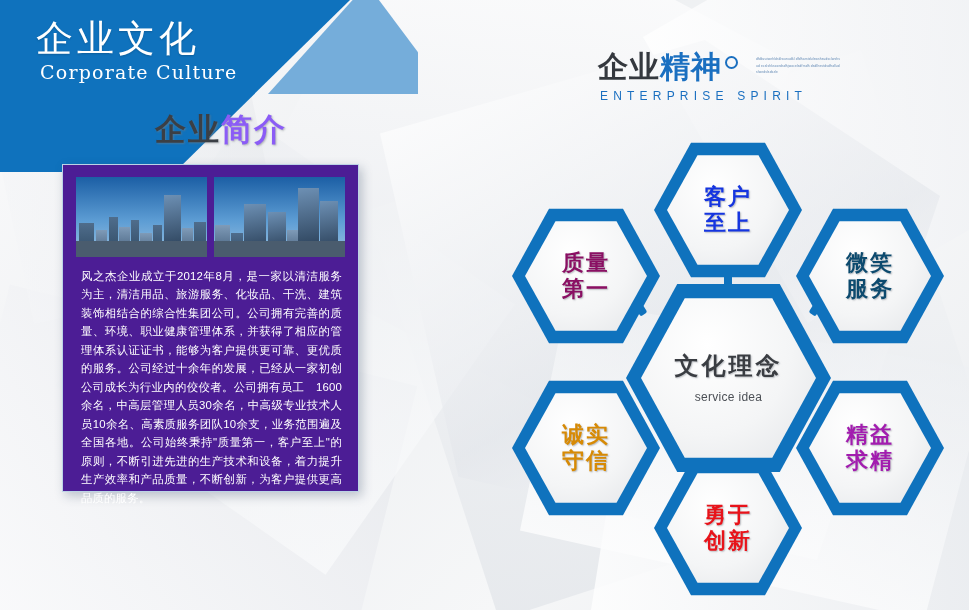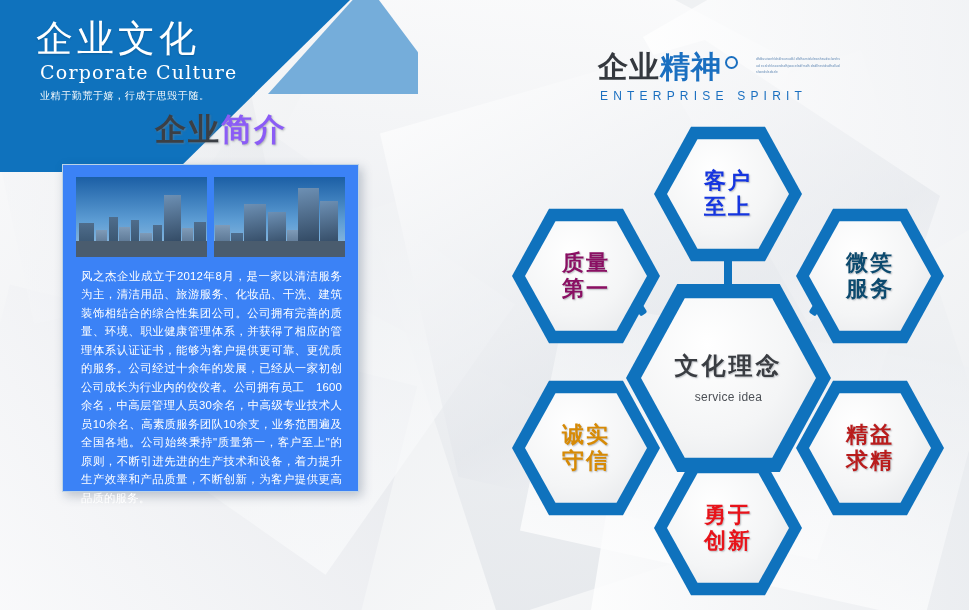--- a/index.html
+++ b/index.html
@@ -58,21 +58,21 @@
 
   
   .intro-title{position:absolute;left:155px;top:114px;z-index:7;
       font-size:31px;font-weight:700;letter-spacing:2px;line-height:1;
       text-shadow:1px 1px 2px rgba(120,125,132,.55);}
   .intro-title .dk{color:#3b3f45;}
   .intro-title .bl{color:#8b5cf6;}
 
   
   .card{position:absolute;left:62px;top:164px;width:295px;height:326px;
-      background:#3b82f6;
+      background:#4c1d95;
       box-shadow:3px 4px 10px rgba(40,60,90,.28);
       border:1px solid #bcd3e6;z-index:5;}
   .card-photos{display:flex;gap:7px;padding:12px 13px 0 13px;}
   .photo{height:80px;flex:1;position:relative;overflow:hidden;background:#2b4a6b;}
   .photo .sky{position:absolute;inset:0;background:linear-gradient(#1b5fa5 0%,#5d9dd4 55%,#9cc3e2 100%);}
   .b{position:absolute;bottom:0;background:linear-gradient(#4f6d8c,#2e4962);}
   .b.glass{background:linear-gradient(170deg,#6d90b4,#22364d);}
   .b.lt{background:linear-gradient(#7f9bb8,#3d5875);}
   .ground{position:absolute;left:0;right:0;bottom:0;height:16px;background:#4a5c6e;}
   .card-text{padding:10px 16px 0 18px;color:#fff;font-size:11.4px;
@@ -109,32 +109,32 @@
 
   .hex-center{left:140px;top:172px;width:205px;height:196px;}
   .hex-center .ring{background:#0f72bd;}
   .hex-center .face{inset:15px;}
   .hex-center .lbl{font-size:0;}
   .ctr-cn{font-size:24px;font-weight:700;color:#3a3d42;letter-spacing:3px;
       text-shadow:1px 1px 1.5px rgba(150,155,162,.6);}
   .ctr-en{font-size:12px;color:#4c5056;letter-spacing:.3px;margin-top:10px;
       font-weight:400;text-shadow:none;}
 
-  .hex-top{left:168px;top:16px;width:148px;height:140px;}
+  .hex-top{left:168px;top:32px;width:148px;height:140px;}
   .hex-tl{left:26px;top:98px;width:148px;height:140px;text-align:right;}
   .hex-tr{left:310px;top:98px;width:148px;height:140px;}
   .hex-bl{left:26px;top:270px;width:148px;height:140px;}
   .hex-br{left:310px;top:270px;width:148px;height:140px;}
   .hex-bot{left:168px;top:350px;width:148px;height:140px;}
 
   .c-blue{color:#1535e0;}
   .c-purple{color:#8a0f63;}
   .c-green{color:#0c4a6e;}
   .c-orange{color:#d78a05;}
-  .c-brown{color:#b91c1c;}
+  .c-brown{color:#a21caf;}
   .c-red{color:#e8131a;text-align:right;}
 </style>
 </head>
 <body>
 
 <div id="stage">
 
   <div class="bg-base"></div>
   <div class="poly p1"></div>
   <div class="poly p2"></div>
@@ -145,21 +145,20 @@
   <div class="poly p7"></div>
   <div class="shade-a"></div>
   <div class="shade-b"></div>
 
   <div class="corner-lite"></div>
   <div class="corner-blue2"></div>
 
   <div class="hdr">
     <div class="hdr-cn">企业文化</div>
     <div class="hdr-en">Corporate Culture</div>
-    <div class="hdr-sub">业精于勤荒于嬉，行成于思毁于随。</div>
   </div>
 
   <div class="intro-title">
     <span class="dk">企业</span><span class="bl">简介</span>
   </div>
 
   <div class="card">
     <div class="card-photos">
       <div class="photo">
         <div class="sky"></div>

